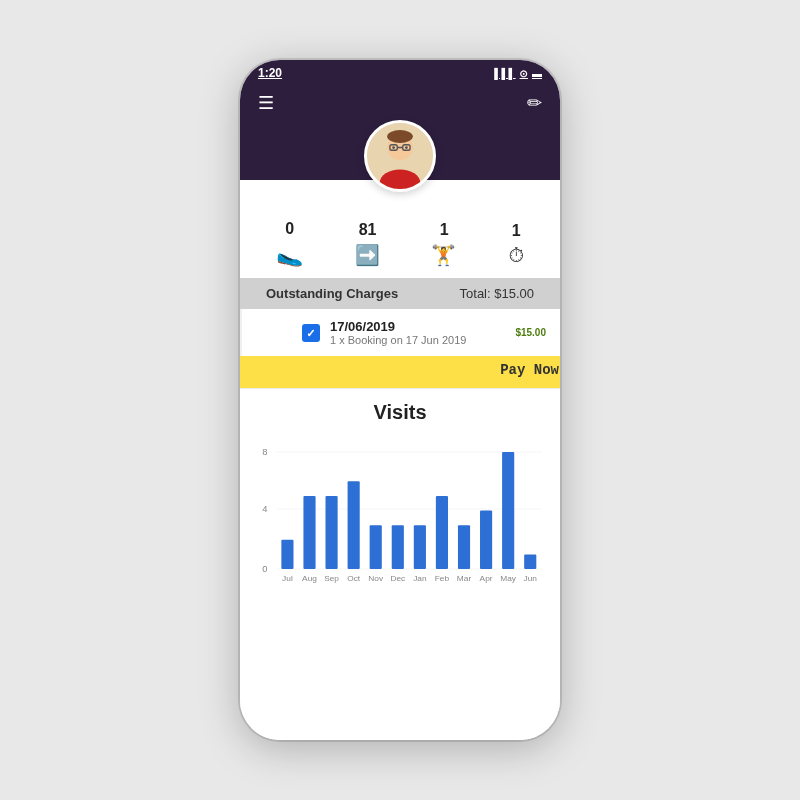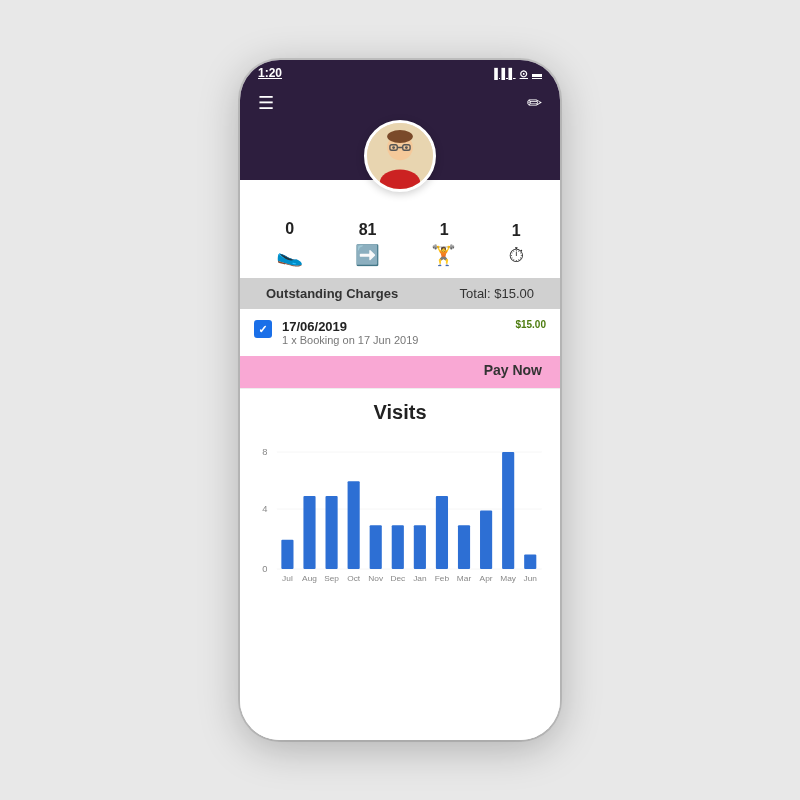--- a/index.html
+++ b/index.html
@@ -105,23 +105,24 @@
       justify-content: space-between;
       align-items: flex-end;
       flex-shrink: 0;
     }
     .charges-title { font-size: 13px; font-weight: 700; color: #333; }
     .charges-total { font-size: 13px; color: #333; }
     .charges-row {
       background: #fff;
       padding: 10px 14px;
       display: flex;
-      align-items: flex-start;
+      align-items: center;
       gap: 10px;
       flex-shrink: 0;
+      margin-left: 48px;
     }
     .charge-checkbox {
       width: 18px;
       height: 18px;
       background: #1a6fe8;
       border-radius: 3px;
       display: flex;
       align-items: center;
       justify-content: center;
       flex-shrink: 0;
@@ -131,26 +132,27 @@
       content: '✓';
       color: #fff;
       font-size: 11px;
       font-weight: 700;
     }
     .charge-details { flex: 1; }
     .charge-date { font-size: 13px; font-weight: 600; color: #222; }
     .charge-desc { font-size: 11px; color: #777; }
     .charge-amount { font-size: 10px; font-weight: 600; color: #4d7c0f; }
     .pay-now-row {
-      background: #f9a8d4;
+      background: #fde047;
       display: flex;
       justify-content: flex-end;
-      padding: 6px 18px 10px;
+      padding: 6px 1px 10px;
       border-bottom: 1px solid #eee;
       flex-shrink: 0;
+      font-family: Liberation Mono, monospace;
     }
     .pay-now-btn {
       font-size: 14px;
       font-weight: 600;
       color: #333;
       cursor: pointer;
     }
     
     .visits-section {
       background: #fff;

